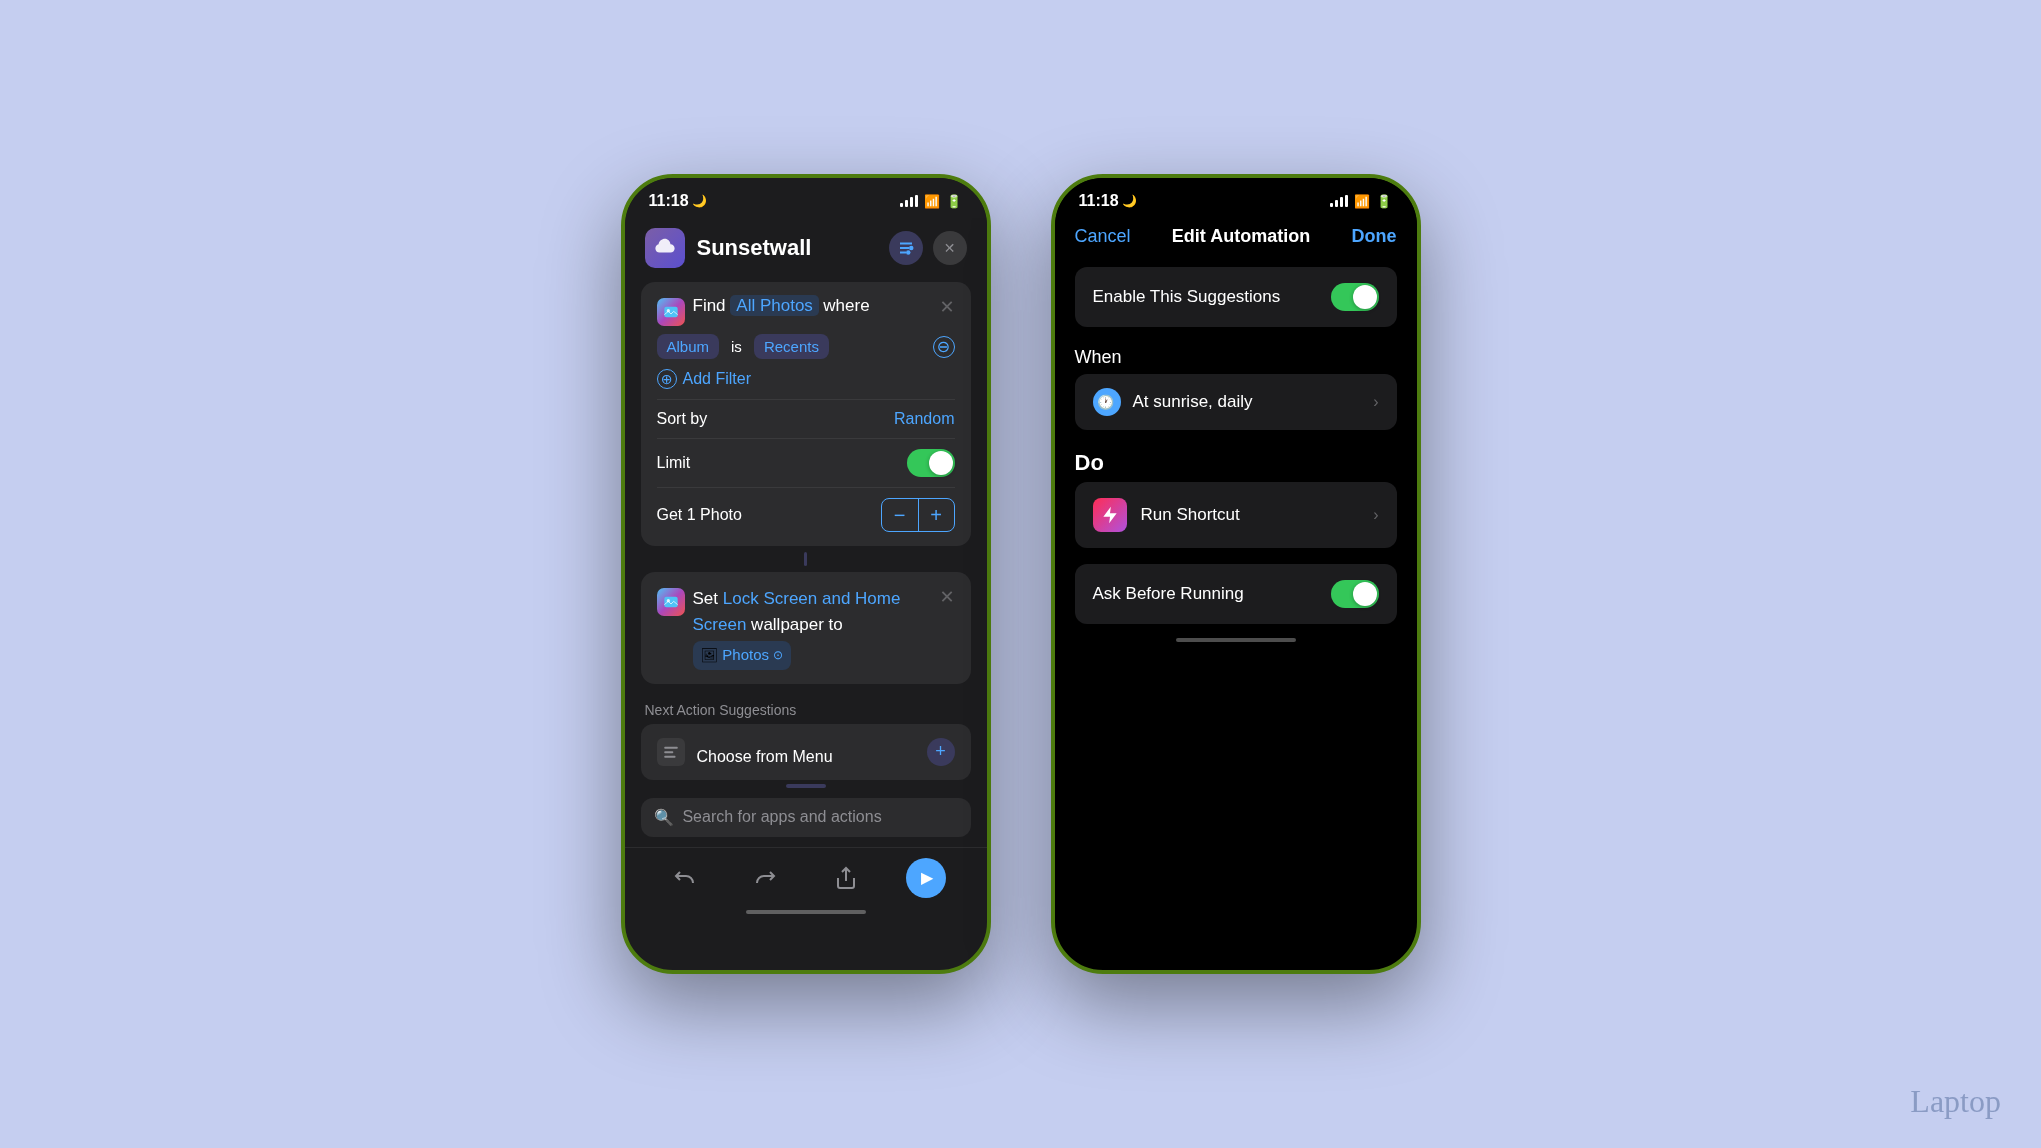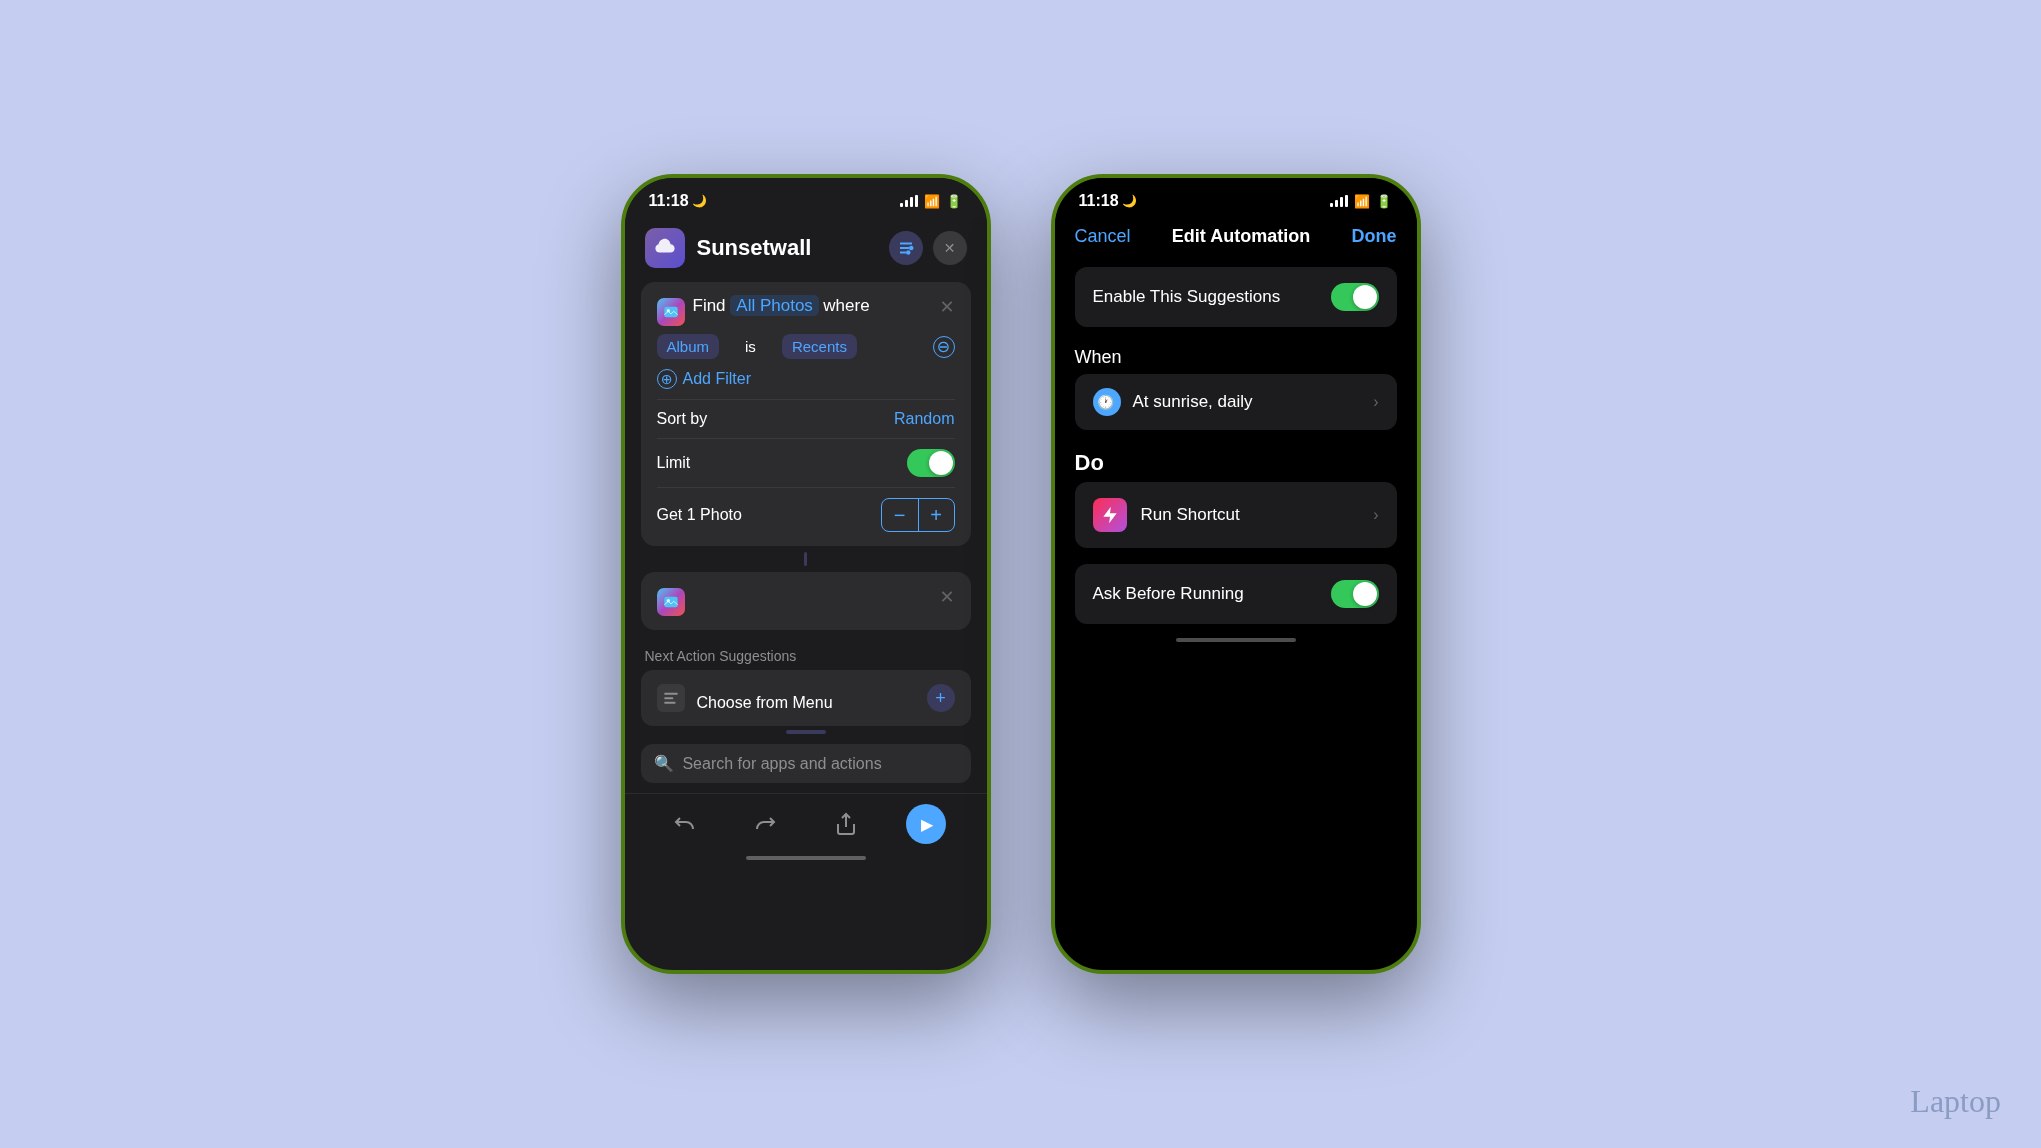--- a/index.html
+++ b/index.html
@@ -534,21 +534,21 @@
               </div>
               <div style="flex:1;">
                 <span style="font-size:17px;color:#fff;">Find </span>
                 <span style="font-size:17px;color:#4da6ff;background:#2a3a52;border-radius:5px;padding:1px 6px;">All Photos</span>
                 <span style="font-size:17px;color:#fff;"> where</span>
               </div>
             </div>
             <span class="close-btn">✕</span>
           </div>
 
-          <div style="display:flex;align-items:center;gap:20px;margin-top:8px;">
+          <div style="display:flex;align-items:center;gap:6px;margin-top:8px;">
             <span class="filter-tag">Album</span>
             <span class="filter-text">is</span>
             <span class="filter-tag">Recents</span>
             <div class="filter-add-icon" style="margin-left:auto;">
               <span style="font-size:16px;line-height:1;">⊖</span>
             </div>
           </div>
 
           <div class="add-filter-row">
             <div class="add-filter-icon">
@@ -591,20 +591,31 @@
         <div class="action-card">
           <div style="display:flex;align-items:flex-start;justify-content:space-between;">
             <div style="display:flex;align-items:flex-start;gap:8px;flex:1;">
               <div class="action-icon wallpaper" style="margin-top:2px;">
                 <svg width="16" height="16" viewBox="0 0 24 24" fill="none">
                   <rect x="2" y="4" width="20" height="16" rx="3" fill="#4fc3f7"></rect>
                   <circle cx="8" cy="10" r="2.5" fill="#fff" opacity="0.8"></circle>
                   <path d="M2 16l6-5 4 4 4-4 6 5" stroke="#fff" stroke-width="1.5" fill="none" opacity="0.7"></path>
                 </svg>
               </div>
+              <div style="flex:1;font-size:17px;line-height:1.5;">
+                <span style="color:#fff;">Set </span>
+                <span style="color:#4da6ff;">Lock Screen and Home Screen</span>
+                <span style="color:#fff;"> wallpaper to</span>
+                <br>
+                <div style="display:inline-flex;align-items:center;gap:4px;background:#2a3a52;border-radius:8px;padding:3px 8px;margin-top:4px;cursor:pointer;">
+                  <span style="font-size:14px;">🖼</span>
+                  <span style="font-size:15px;color:#4da6ff;">Photos</span>
+                  <span style="font-size:12px;color:#4da6ff;">⊙</span>
+                </div>
+              </div>
             </div>
             <span class="close-btn">✕</span>
           </div>
         </div>
 
         <div>
           <div class="suggestions-label">Next Action Suggestions</div>
           <div class="suggestion-row">
             <div class="suggestion-icon">
               <svg width="18" height="18" viewBox="0 0 24 24" fill="none">

